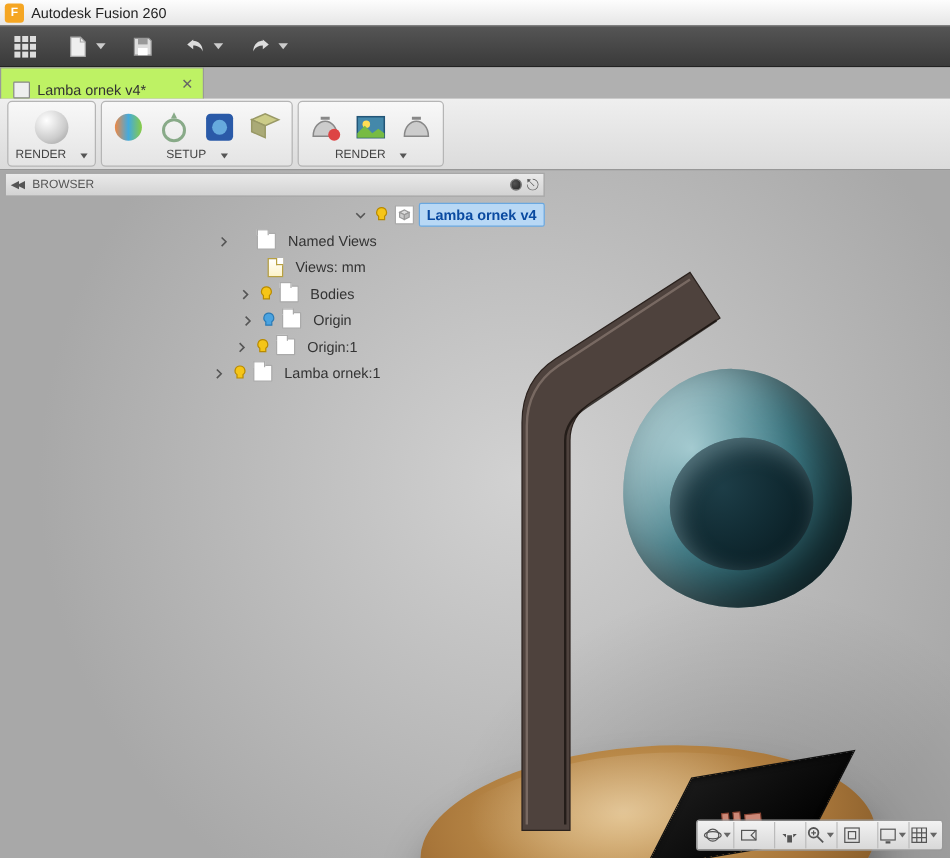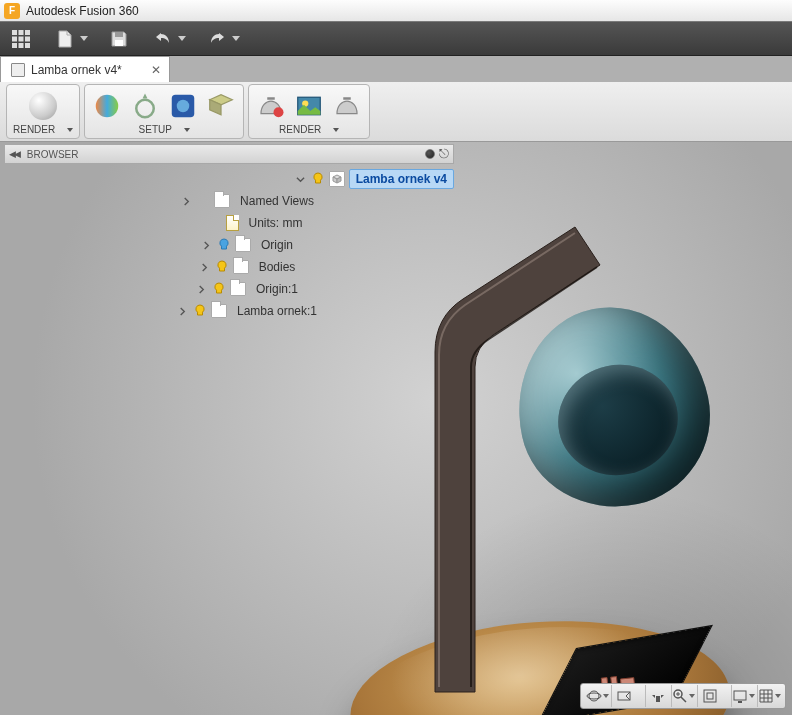--- a/index.html
+++ b/index.html
@@ -12,21 +12,21 @@
 
   
   .qat { height: 34px; background: linear-gradient(#555,#3a3a3a); border-bottom: 1px solid #222; display:flex; align-items:center; padding: 0 8px; gap: 18px; }
   .qat-item { width: 26px; height: 24px; display:flex; align-items:center; justify-content:center; cursor:pointer; color:#ddd; }
   .qat-item svg { width:20px;height:20px; }
   .qat-group { display:flex; align-items:center; }
   .dropdown-caret { width:0;height:0;border-left:4px solid transparent;border-right:4px solid transparent;border-top:5px solid #ccc;margin-left:2px;}
 
   
   .doctab-bar { height: 26px; background: #b0b0b0; display:flex; }
-  .doctab { height:100%; background:#ffffff; border:1px solid #999; border-bottom:none; padding:0 26px 0 10px; display:flex;align-items:center; font-size:12px; color:#333; position:relative; min-width: 170px;}
+  .doctab { height:100%; background:#bef264; border:1px solid #999; border-bottom:none; padding:0 26px 0 10px; display:flex;align-items:flex-end; font-size:12px; color:#333; position:relative; min-width: 170px;}
   .doctab-icon { width:14px;height:14px; border:1px solid #888;background:#eee; margin-right:6px; border-radius:1px;}
   .doctab-close { position:absolute; right:6px; top:6px; width:14px;height:14px;font-size:12px;color:#666;display:flex;align-items:center;justify-content:center; }
 
   
   .ribbon { height: 60px; background: linear-gradient(#efefef,#dbdbdb); border-bottom:1px solid #999; display:flex; padding: 2px 6px; gap: 4px;}
   .ribbon-panel { border:1px solid #b5b5b5; border-radius:4px; background:linear-gradient(#f8f8f8 0%,#e4e4e4 100%); display:flex; flex-direction:column; align-items:center; padding: 2px 6px; }
   .ribbon-panel-icons { display:flex; gap: 6px; flex:1; align-items:center; }
   .ribbon-label { font-size:10px; color:#444; display:flex;align-items:center;gap:12px; padding-bottom:1px; }
   .ribbon-label .caret { width:0;height:0;border-left:3px solid transparent;border-right:3px solid transparent;border-top:4px solid #555;}
   .ribbon-btn { width:32px;height:30px;display:flex;align-items:center;justify-content:center;border:1px solid transparent;border-radius:3px;}
@@ -81,21 +81,21 @@
   .nav-btn:first-child{border-left:none;}
   .nav-btn svg{width:16px;height:16px;}
   .nav-caret{width:0;height:0;border-left:3px solid transparent;border-right:3px solid transparent;border-top:4px solid #666;margin-left:1px;}
   .nav-sep { width:6px;}
 </style>
 </head>
 <body>
 
 <div class="titlebar">
   <div class="app-icon">F</div>
-  <div class="titlebar-text">Autodesk Fusion 360</div>
+  <div class="titlebar-text">Autodesk Fusion 260</div>
 </div>
 
 <div class="qat">
   <div class="qat-group">
     <div class="qat-item">
       <svg viewBox="0 0 20 20">
           <rect x="1" y="1" width="5" height="5" fill="#ddd"></rect>
           <rect x="7.5" y="1" width="5" height="5" fill="#ddd"></rect>
           <rect x="14" y="1" width="5" height="5" fill="#ddd"></rect>
           <rect x="1" y="7.5" width="5" height="5" fill="#ddd"></rect>
@@ -292,81 +292,81 @@
           </span>
         <span class="spacer-icon"></span>
         <span class="folder-icon"></span>
         <span class="tree-label">Named Views</span>
       </div>
 
       <div class="tree-row level-2">
         <span class="tree-arrow"></span>
         <span class="spacer-icon"></span>
         <span class="doc-icon"></span>
-        <span class="tree-label">Units: mm</span>
+        <span class="tree-label">Views: mm</span>
+      </div>
+
+      <div class="tree-row level-2">
+        <span class="tree-arrow">
+            <svg viewBox="0 0 10 10">
+              <path d="M3 1l4 4-4 4" fill="none" stroke="#555" stroke-width="1.5"></path>
+            </svg>
+          </span>
+        <span class="bulb on">
+            <svg viewBox="0 0 14 14">
+              <path d="M7 1a4 4 0 0 1 2.5 7.2V11h-5V8.2A4 4 0 0 1 7 1z"></path>
+            </svg>
+          </span>
+        <span class="folder-icon"></span>
+        <span class="tree-label">Bodies</span>
       </div>
 
       <div class="tree-row level-2">
         <span class="tree-arrow">
             <svg viewBox="0 0 10 10">
               <path d="M3 1l4 4-4 4" fill="none" stroke="#555" stroke-width="1.5"></path>
             </svg>
           </span>
         <span class="bulb blue">
             <svg viewBox="0 0 14 14">
               <path d="M7 1a4 4 0 0 1 2.5 7.2V11h-5V8.2A4 4 0 0 1 7 1z"></path>
             </svg>
           </span>
         <span class="folder-icon"></span>
         <span class="tree-label">Origin</span>
       </div>
 
+
       <div class="tree-row level-2">
         <span class="tree-arrow">
             <svg viewBox="0 0 10 10">
               <path d="M3 1l4 4-4 4" fill="none" stroke="#555" stroke-width="1.5"></path>
             </svg>
           </span>
         <span class="bulb on">
             <svg viewBox="0 0 14 14">
               <path d="M7 1a4 4 0 0 1 2.5 7.2V11h-5V8.2A4 4 0 0 1 7 1z"></path>
             </svg>
           </span>
         <span class="folder-icon"></span>
-        <span class="tree-label">Bodies</span>
-      </div>
-
+        <span class="tree-label">Origin:1</span>
+      </div>
 
       <div class="tree-row level-2">
         <span class="tree-arrow">
             <svg viewBox="0 0 10 10">
               <path d="M3 1l4 4-4 4" fill="none" stroke="#555" stroke-width="1.5"></path>
             </svg>
           </span>
         <span class="bulb on">
             <svg viewBox="0 0 14 14">
               <path d="M7 1a4 4 0 0 1 2.5 7.2V11h-5V8.2A4 4 0 0 1 7 1z"></path>
             </svg>
           </span>
         <span class="folder-icon"></span>
-        <span class="tree-label">Origin:1</span>
-      </div>
-
-      <div class="tree-row level-2">
-        <span class="tree-arrow">
-            <svg viewBox="0 0 10 10">
-              <path d="M3 1l4 4-4 4" fill="none" stroke="#555" stroke-width="1.5"></path>
-            </svg>
-          </span>
-        <span class="bulb on">
-            <svg viewBox="0 0 14 14">
-              <path d="M7 1a4 4 0 0 1 2.5 7.2V11h-5V8.2A4 4 0 0 1 7 1z"></path>
-            </svg>
-          </span>
-        <span class="folder-icon"></span>
         <span class="tree-label">Lamba ornek:1</span>
       </div>
 
     </div>
   </div>
 
   <div class="navbar">
     <div class="nav-btn">
         <svg viewBox="0 0 16 16">
           <circle cx="8" cy="8" r="5" fill="none" stroke="#555"></circle>

